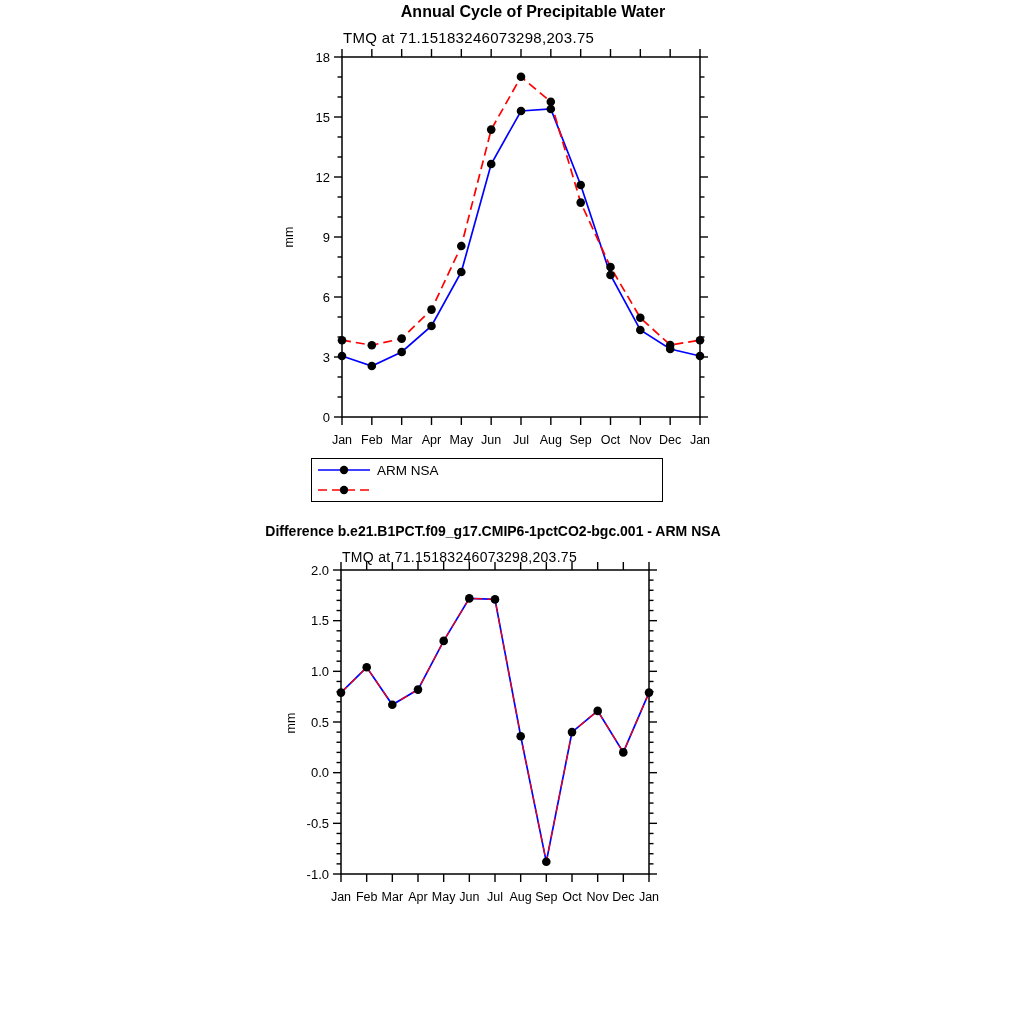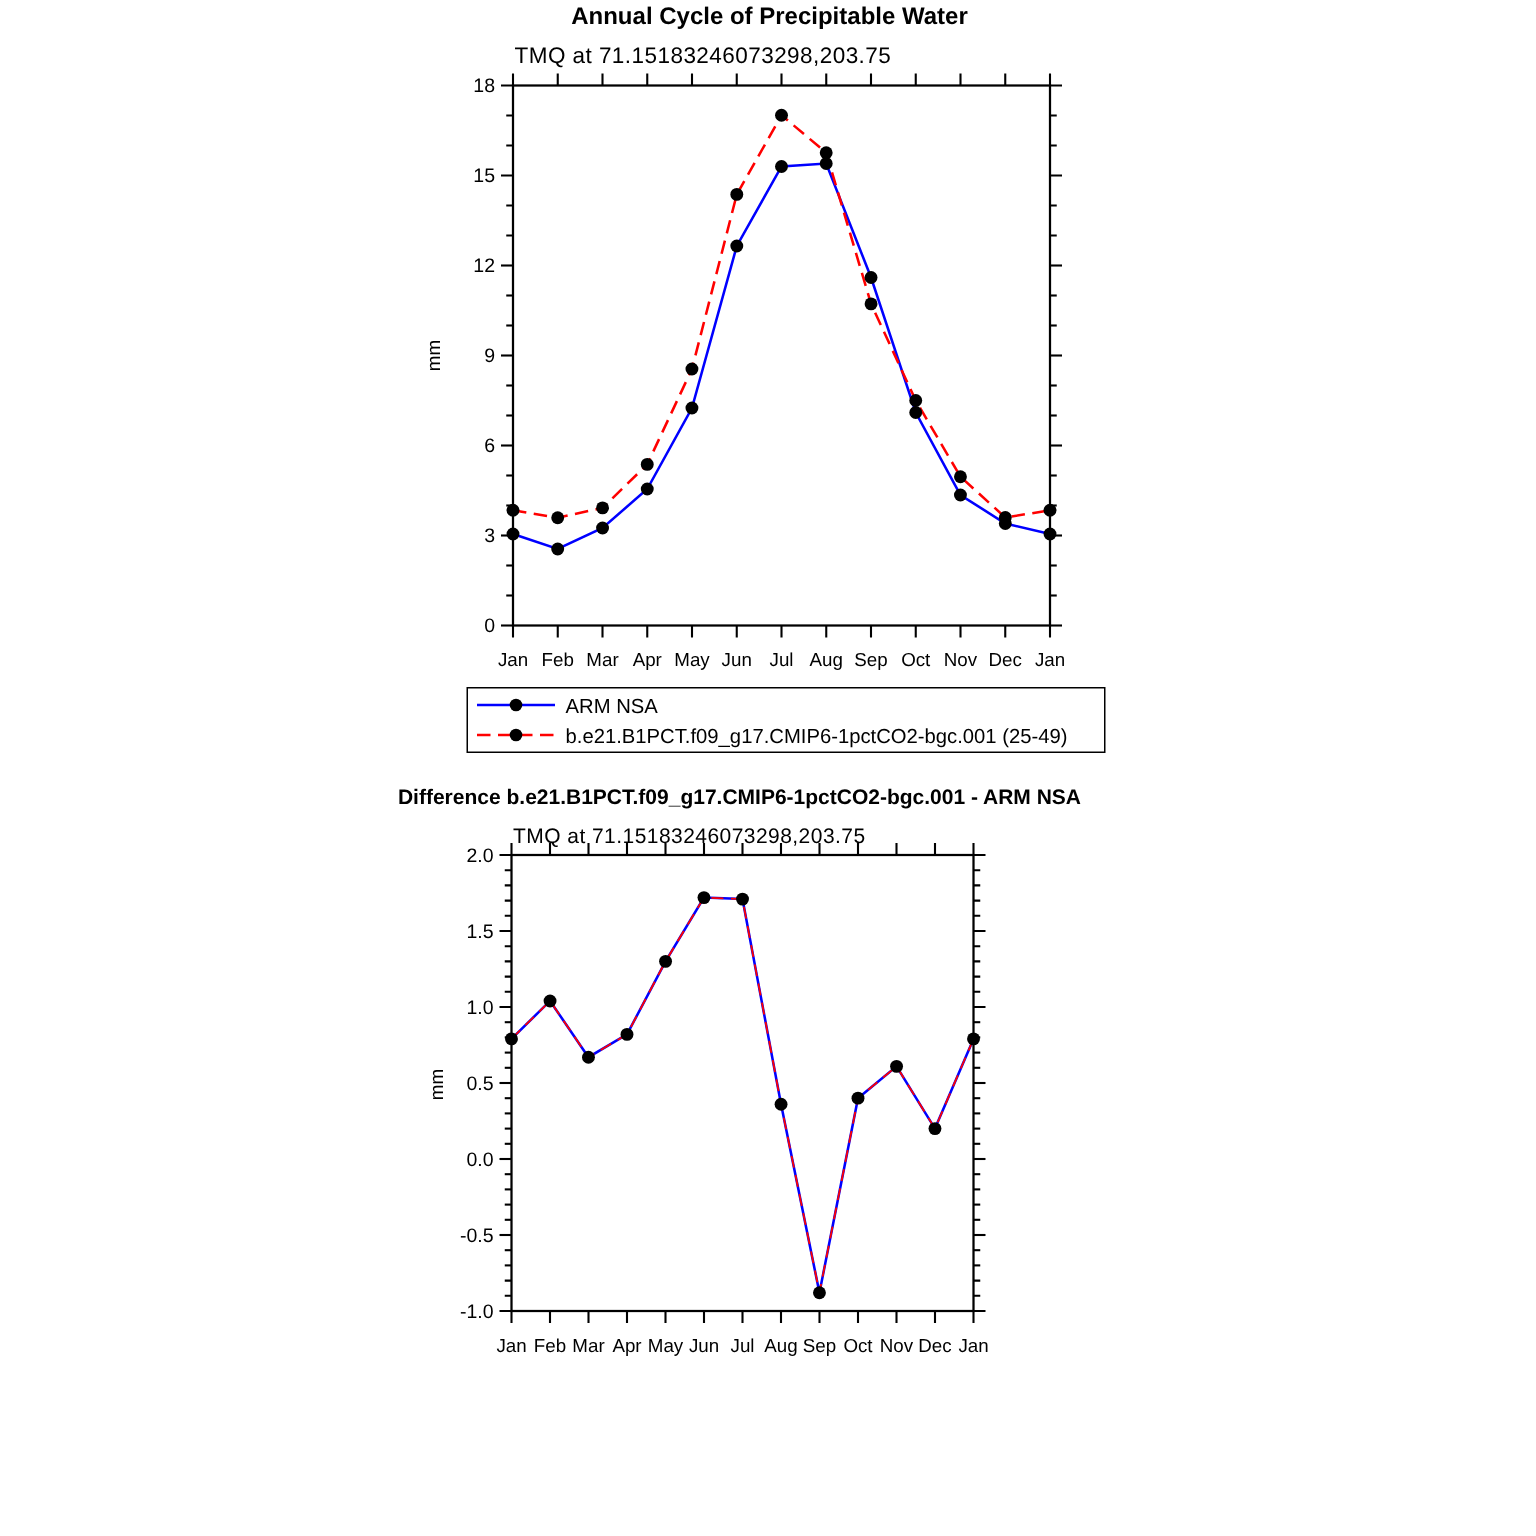--- a/index.html
+++ b/index.html
@@ -13,21 +13,21 @@
   svg text.month-label { font-family:"Liberation Sans", sans-serif; font-size:12.5px; fill:#000; }
   svg text.axis-label { font-family:"Liberation Sans", sans-serif; font-size:12.5px; fill:#000; }
   .legend-box { border:1.3px solid #000; box-sizing:border-box; background:#fff;
                 display:flex; flex-direction:column; justify-content:center; padding:1px 4px; }
   .legend-row { display:flex; align-items:center; height:20px; }
   .legend-label { font-size:13.5px; margin-left:5px; white-space:nowrap; }
 </style>
 </head>
 <body>
 
-<div class="abs chart-title" style="left:262px; top:3px; width:502px;">Annual Cycle of Precipitable Water</div>
+<div class="abs chart-title" style="left:282px; top:3px; width:502px;">Annual Cycle of Precipitable Water</div>
 
 <div class="abs chart-subtitle" style="left:343px; top:29px;">TMQ at 71.15183246073298,203.75</div>
 
 <svg id="svg1" class="abs" style="left:270px; top:45px;" width="490" height="415">
   <text class="axis-label" x="23" y="192" text-anchor="middle" transform="rotate(-90 23 192)">mm</text>
   <g id="plot1">
       <rect x="72" y="12" width="358" height="360" fill="none" stroke="#000" stroke-width="1.5"></rect>
       <line x1="67.5" y1="352" x2="72" y2="352" stroke="#000" stroke-width="1.4"></line>
       <line x1="430" y1="352" x2="434.5" y2="352" stroke="#000" stroke-width="1.4"></line>
       <line x1="67.5" y1="332" x2="72" y2="332" stroke="#000" stroke-width="1.4"></line>
@@ -136,34 +136,33 @@
       <circle cx="251.0" cy="31.8" r="4.3" fill="#000000"></circle>
       <circle cx="280.8" cy="56.8" r="4.3" fill="#000000"></circle>
       <circle cx="310.7" cy="157.6" r="4.3" fill="#000000"></circle>
       <circle cx="340.5" cy="222.0" r="4.3" fill="#000000"></circle>
       <circle cx="370.3" cy="272.8" r="4.3" fill="#000000"></circle>
       <circle cx="400.2" cy="300.0" r="4.3" fill="#000000"></circle>
       <circle cx="430.0" cy="295.2" r="4.3" fill="#000000"></circle>
     </g>
 </svg>
 
-<div class="abs legend-box" style="left:311px; top:458px; width:426px; height:44px;">
+<div class="abs legend-box" style="left:311px; top:458px; width:352px; height:44px;">
   <div class="legend-row">
     <svg width="56" height="16">
       <line x1="2" y1="8" x2="54" y2="8" stroke="#0000ff" stroke-width="1.7"></line>
       <circle cx="28" cy="8" r="4.2" fill="#000"></circle>
     </svg>
     <span class="legend-label">ARM NSA</span>
   </div>
   <div class="legend-row">
     <svg width="56" height="16">
       <line x1="2" y1="8" x2="54" y2="8" stroke="#ff0000" stroke-width="1.7" stroke-dasharray="9 5"></line>
       <circle cx="28" cy="8" r="4.2" fill="#000"></circle>
     </svg>
-    <span class="legend-label">b.e21.B1PCT.f09_g17.CMIP6-1pctCO2-bgc.001 (25-49)</span>
   </div>
 </div>
 
 <div class="abs chart-title2" style="left:246px; top:523px; width:494px;">Difference b.e21.B1PCT.f09_g17.CMIP6-1pctCO2-bgc.001 - ARM NSA</div>
 
 <div class="abs chart-subtitle2" style="left:342px; top:549px;">TMQ at 71.15183246073298,203.75</div>
 
 <svg id="svg2" class="abs" style="left:270px; top:560px;" width="430" height="355">
   <text class="axis-label" x="25" y="163" text-anchor="middle" transform="rotate(-90 25 163)">mm</text>
   <g id="plot2">

